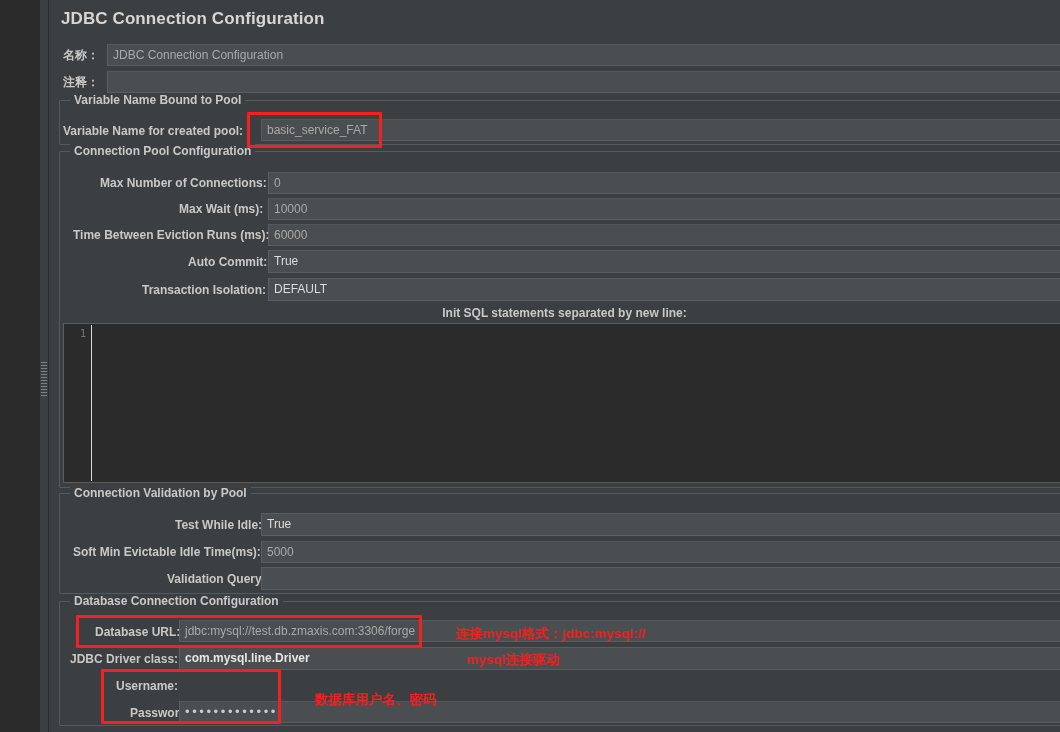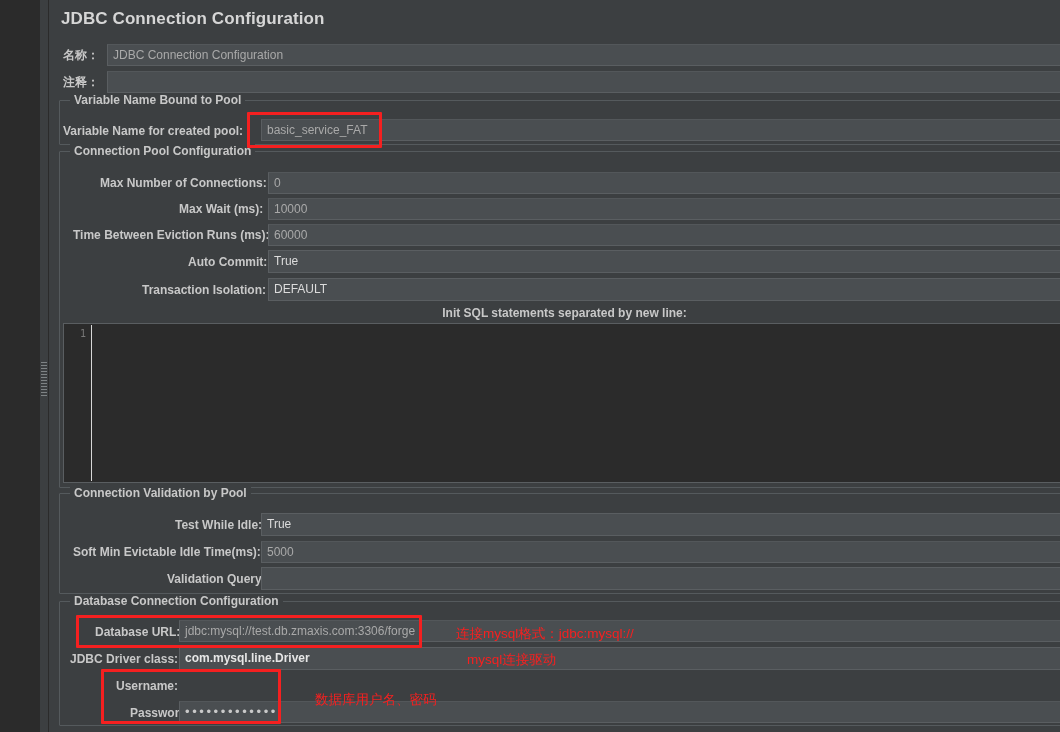--- a/index.html
+++ b/index.html
@@ -174,21 +174,21 @@
   .redbox {
     position: absolute;
     border: 3px solid #f52020;
     pointer-events: none;
     border-radius: 1px;
   }
   .redtext {
     position: absolute;
     color: #f52020;
     font-size: 13.5px;
-    font-weight: normal;
+    font-weight: bold;
     white-space: nowrap;
     line-height: 16px;
   }
 
   
   .dots {
     letter-spacing: 2.6px;
     font-size: 13px;
     color: #c9c9c9;
     line-height: 20px;

